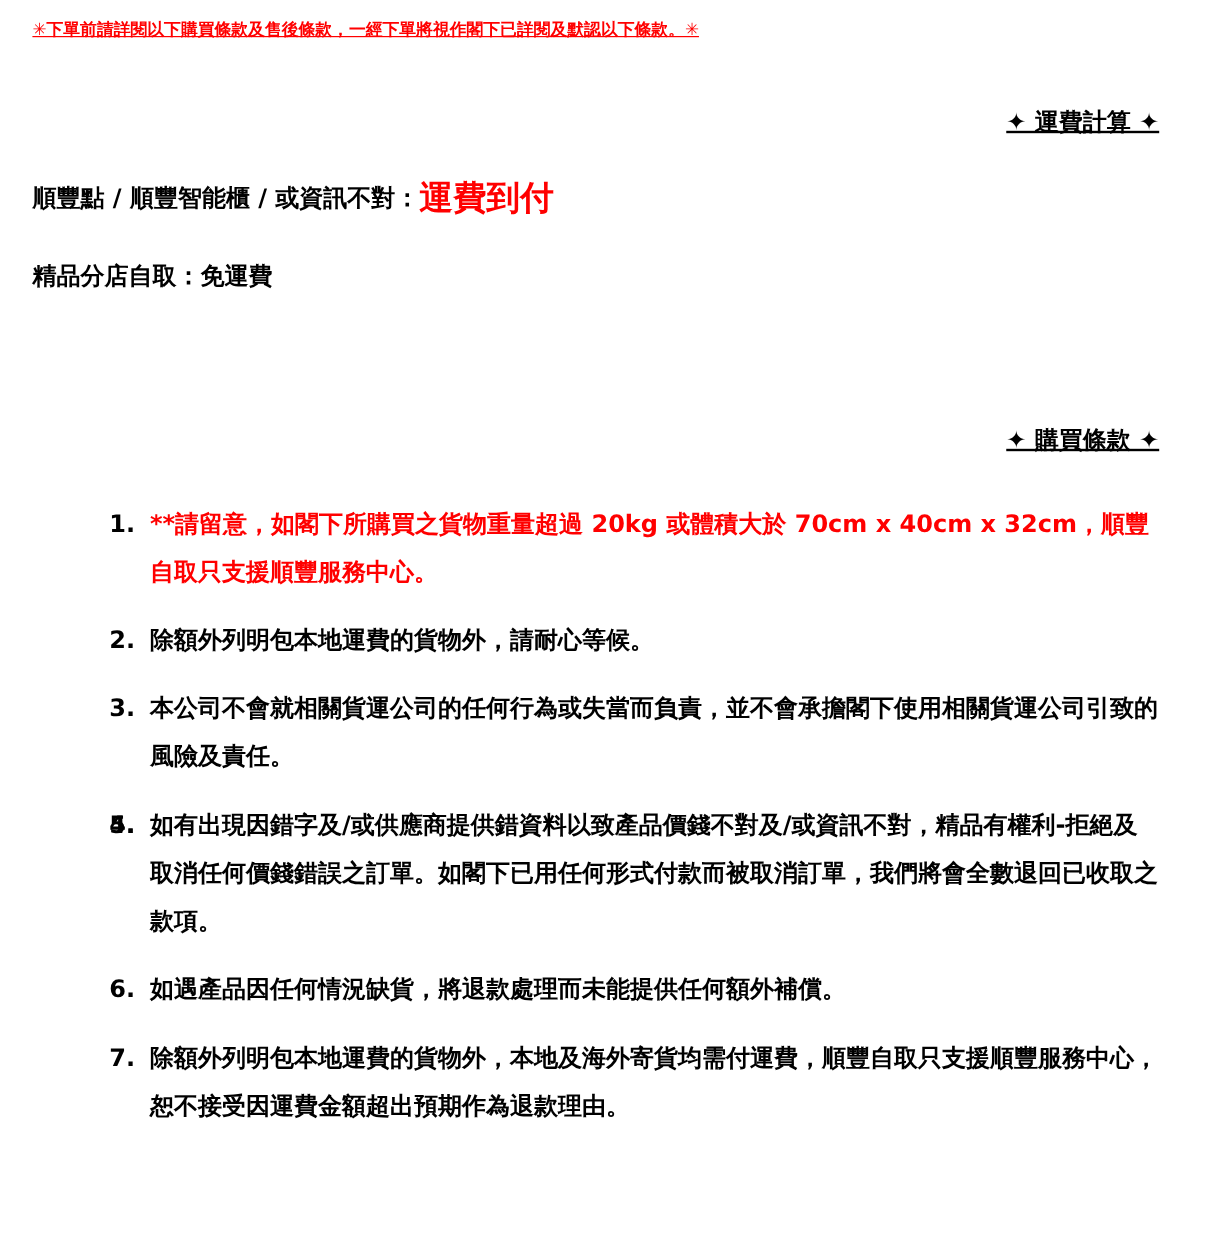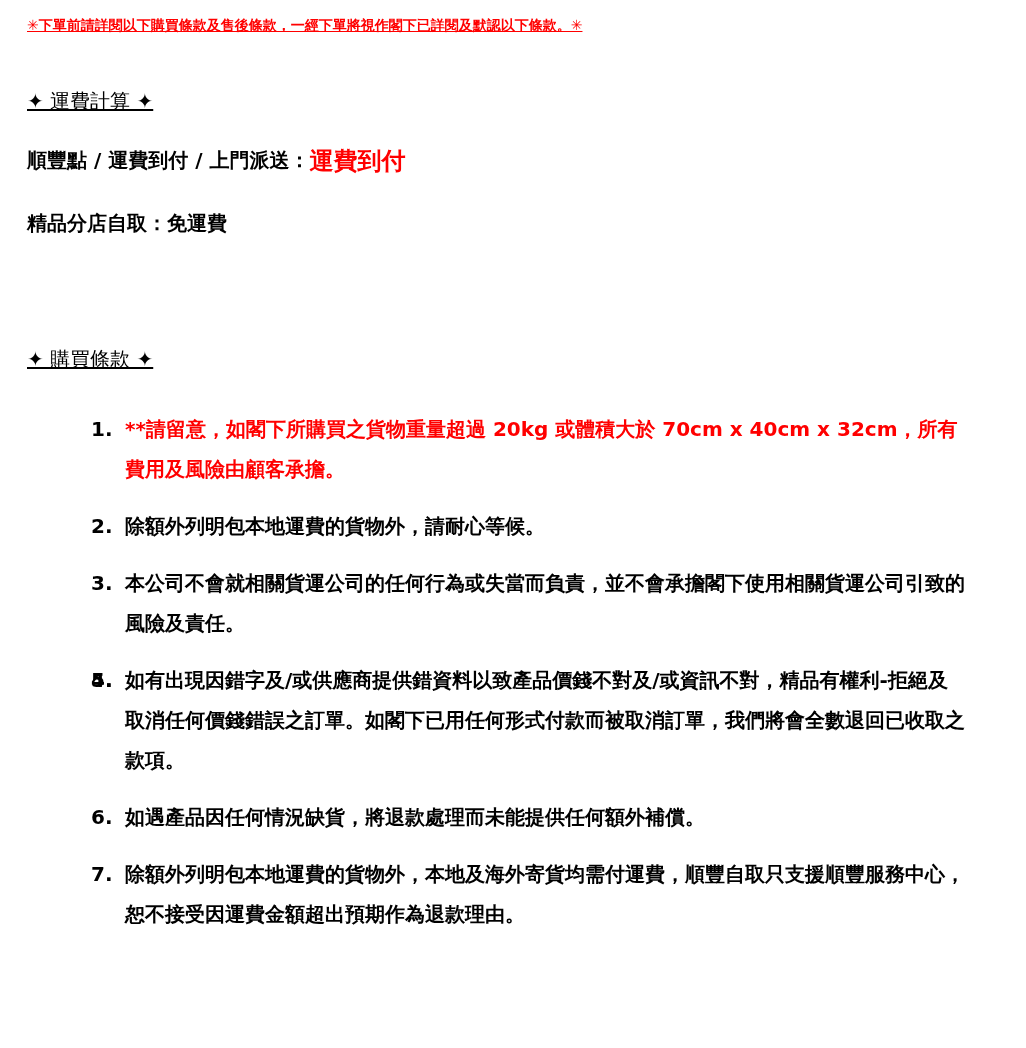--- a/index.html
+++ b/index.html
@@ -24,33 +24,34 @@
     color: #ff0000;
     font-size: 14px;
     line-height: 1.6;
     text-decoration: underline;
     margin: 0 0 52px 0;
   }
   .section-heading {
     font-size: 20px;
     margin: 0 0 26px 0;
     text-decoration: underline;
-    font-weight: 400;
+    font-weight: 700;
+    text-align: right;
   }
   .section-heading.second {
     margin-top: 106px;
   }
   .shipping-line {
     font-size: 20px;
     margin: 0 0 24px 0;
     line-height: 1.7;
   }
   .big-red {
     color: #ff0000;
-    font-size: 24px;
+    font-size: 28px;
     vertical-align: -2px;
   }
   ol.terms-list {
     list-style: none;
     counter-reset: none;
     margin: 36px 0 0 0;
     padding: 0 0 0 64px;
   }
   ol.terms-list > li {
     position: relative;
@@ -74,31 +75,31 @@
 </style>
 </head>
 <body>
 
 <div class="page">
 
   <p class="notice">✳下單前請詳閱以下購買條款及售後條款，一經下單將視作閣下已詳閱及默認以下條款。✳</p>
 
   <h2 class="section-heading">✦ 運費計算 ✦</h2>
 
-  <p class="shipping-line"><span>順豐點 / 運費到付 / 上門派送：</span><span class="big-red">運費到付</span></p>
+  <p class="shipping-line"><span>順豐點 / 順豐智能櫃 / 或資訊不對：</span><span class="big-red">運費到付</span></p>
 
   <p class="shipping-line">精品分店自取：免運費</p>
 
   <h2 class="section-heading second">✦ 購買條款 ✦</h2>
 
   <ol class="terms-list">
 
     <li>
       <span class="num">1.</span>
-      <p class="note">**請留意，如閣下所購買之貨物重量超過 20kg 或體積大於 70cm x 40cm x 32cm，所有費用及風險由顧客承擔。</p>
+      <p class="note">**請留意，如閣下所購買之貨物重量超過 20kg 或體積大於 70cm x 40cm x 32cm，順豐自取只支援順豐服務中心。</p>
     </li>
 
     <li>
       <span class="num">2.</span>
       <span class="term-text">除額外列明包本地運費的貨物外，請耐心等候。</span>
     </li>
 
     <li>
       <span class="num">3.</span>
       <span class="term-text">本公司不會就相關貨運公司的任何行為或失當而負責，並不會承擔閣下使用相關貨運公司引致的風險及責任。</span>

